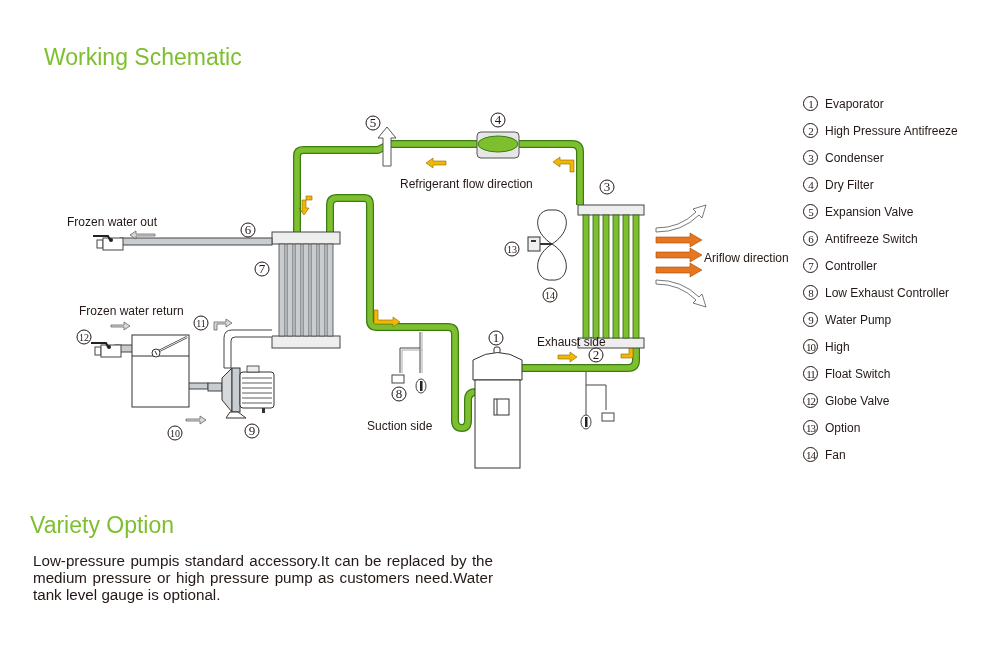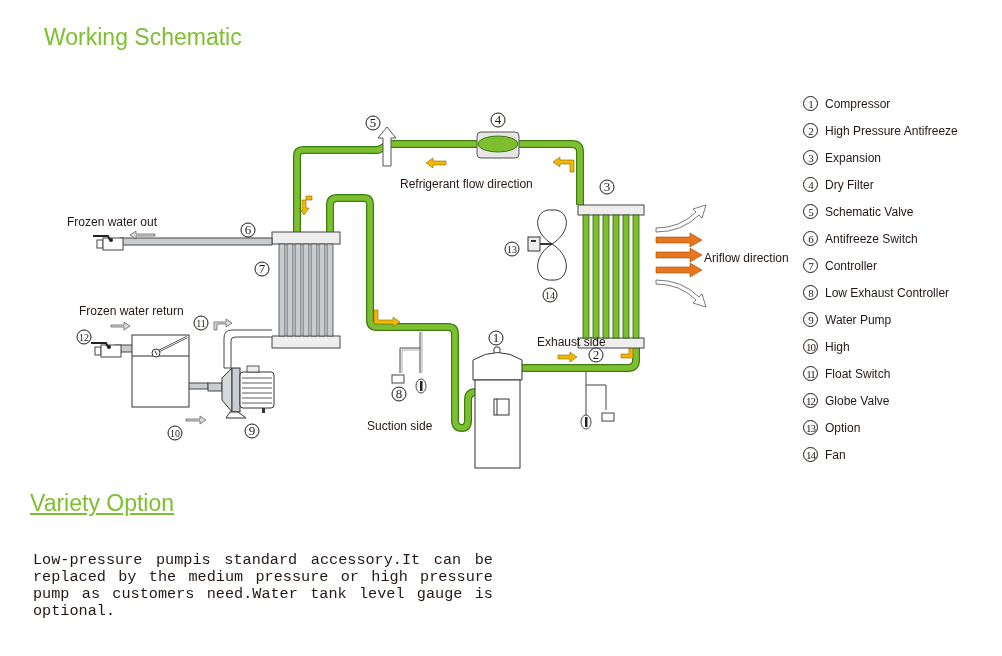--- a/index.html
+++ b/index.html
@@ -1,20 +1,20 @@
 <!DOCTYPE html>
 <html><head>
 <meta charset="utf-8">
 <style>
   html, body { margin:0; padding:0; background:#ffffff; }
   body { width:1002px; height:656px; position:relative; overflow:hidden; font-family:"Liberation Sans", sans-serif; }
   .heading { position:absolute; color:#7dbf2e; font-family:"Liberation Sans", sans-serif; font-size:23px; font-weight:normal; margin:0; }
-  #h1 { left:44px; top:24px; }
-  #h2 { left:30px; top:490px;text-decoration:underline; }
-  #desc { position:absolute; left:33px; top:552px; width:460px; font-family:Liberation Mono, monospace; font-size:15.2px; line-height:17px; color:#231815; text-align:justify; margin:0; }
+  #h1 { left:44px; top:44px; }
+  #h2 { left:30px; top:512px; }
+  #desc { position:absolute; left:33px; top:552px; width:460px; font-family:Liberation Sans, sans-serif; font-size:15.2px; line-height:17px; color:#231815; text-align:justify; margin:0; }
   #diagram { position:absolute; left:0; top:0; }
   .lbl { font-family:"Liberation Sans", sans-serif; font-size:12px; fill:#231815; }
   .num { font-family:"Liberation Serif", serif; font-size:13px; fill:#231815; text-anchor:middle; }
   #legend { position:absolute; left:803px; top:90px; margin:0; padding:0; list-style:none; }
   #legend li { height:27px; display:flex; align-items:center; font-family:"Liberation Sans", sans-serif; font-size:12px; color:#231815; }
   #legend .badge { display:inline-block; width:15px; height:15px; border:1.2px solid #231815; border-radius:50%; font-family:"Liberation Serif", serif; font-size:11px; line-height:15px; text-align:center; margin-right:7px; box-sizing:border-box; letter-spacing:-1px; }
 </style>
 </head>
 <body>
 
@@ -217,37 +217,37 @@
   <text class="num" x="175" y="437" style="font-size:10px">10</text>
   <text class="num" x="201" y="327" style="font-size:10px">11</text>
   <text class="num" x="84" y="341" style="font-size:10px">12</text>
   <text class="num" x="512" y="253" style="font-size:10px">13</text>
   <text class="num" x="550" y="299" style="font-size:10px">14</text>
 </svg>
 
 <ul id="legend">
   <li>
       <span class="badge">1</span>
-      <span>Compressor</span>
+      <span>Evaporator</span>
     </li>
   <li>
       <span class="badge">2</span>
       <span>High Pressure Antifreeze</span>
     </li>
   <li>
       <span class="badge">3</span>
-      <span>Expansion</span>
+      <span>Condenser</span>
     </li>
   <li>
       <span class="badge">4</span>
       <span>Dry Filter</span>
     </li>
   <li>
       <span class="badge">5</span>
-      <span>Schematic Valve</span>
+      <span>Expansion Valve</span>
     </li>
   <li>
       <span class="badge">6</span>
       <span>Antifreeze Switch</span>
     </li>
   <li>
       <span class="badge">7</span>
       <span>Controller</span>
     </li>
   <li>

